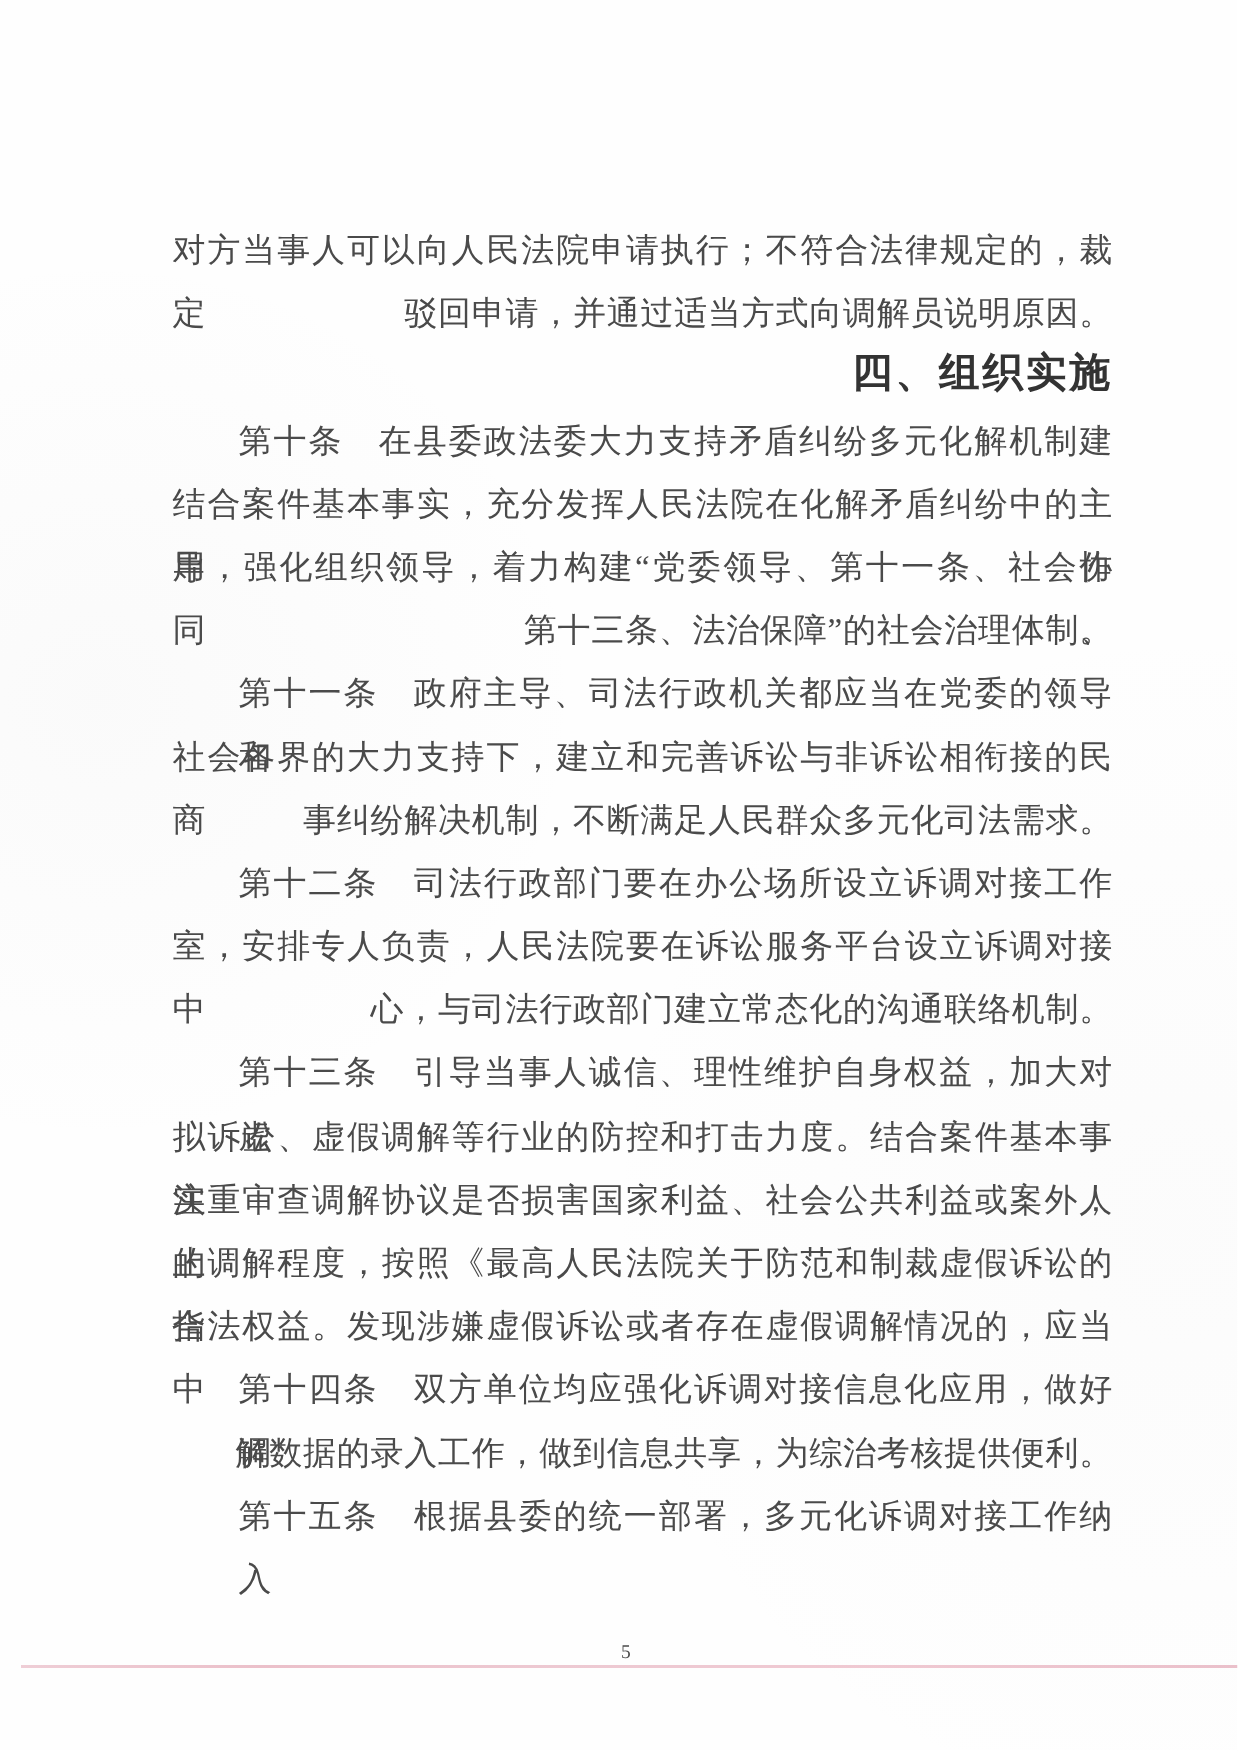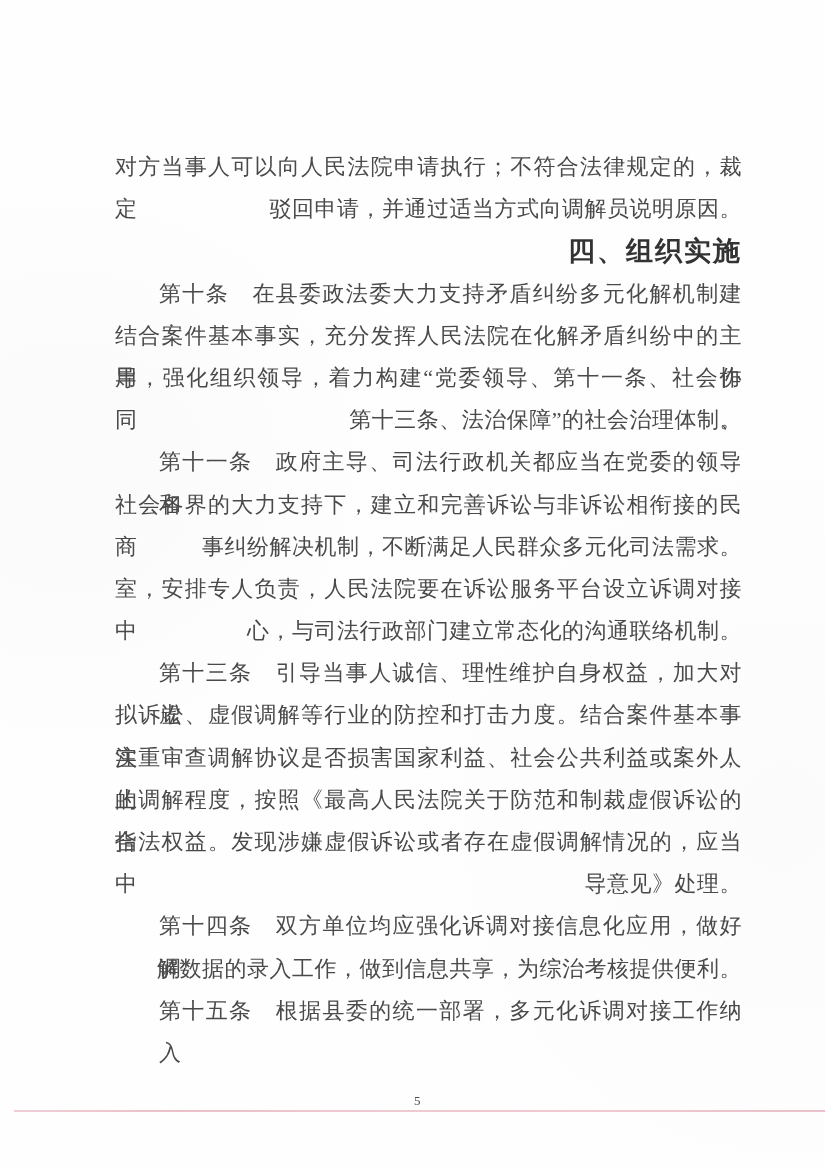--- a/index.html
+++ b/index.html
@@ -44,21 +44,21 @@
   .line.fill {
     white-space: normal;
     text-align: justify;
     text-align-last: justify;
   }
 
   
   .line.indent { padding-left: 44px; }
 
   .line.heading {
-    font-family: Liberation Sans, sans-serif;
+    font-family: Liberation Mono, monospace;
     font-weight: bold;
     font-size: 27px;
     color: #333333;
     padding-left: 38px;
     letter-spacing: 2px;
   }
 
   .footer-page-number {
     position: absolute;
     top: 1093px;
@@ -91,28 +91,28 @@
       <div class="line fill">对方当事人可以向人民法院申请执行；不符合法律规定的，裁定</div>
       <div class="line">驳回申请，并通过适当方式向调解员说明原因。</div>
       <div class="line heading">四、组织实施</div>
       <div class="line indent fill">第十条　在县委政法委大力支持矛盾纠纷多元化解机制建</div>
       <div class="line fill">结合案件基本事实，充分发挥人民法院在化解矛盾纠纷中的主导作</div>
       <div class="line fill">用，强化组织领导，着力构建“党委领导、第十一条、社会协同、</div>
       <div class="line">第十三条、法治保障”的社会治理体制。</div>
       <div class="line indent fill">第十一条　政府主导、司法行政机关都应当在党委的领导和</div>
       <div class="line fill">社会各界的大力支持下，建立和完善诉讼与非诉讼相衔接的民商</div>
       <div class="line">事纠纷解决机制，不断满足人民群众多元化司法需求。</div>
+      <div class="line indent fill">第十二条　司法行政部门要在办公场所设立诉调对接工作</div>
       <div class="line fill">室，安排专人负责，人民法院要在诉讼服务平台设立诉调对接中</div>
       <div class="line">心，与司法行政部门建立常态化的沟通联络机制。</div>
       <div class="line indent fill">第十三条　引导当事人诚信、理性维护自身权益，加大对虚</div>
       <div class="line fill">拟诉讼、虚假调解等行业的防控和打击力度。结合案件基本事实，</div>
       <div class="line fill">注重审查调解协议是否损害国家利益、社会公共利益或案外人的</div>
       <div class="line fill">止调解程度，按照《最高人民法院关于防范和制裁虚假诉讼的指</div>
       <div class="line fill">合法权益。发现涉嫌虚假诉讼或者存在虚假调解情况的，应当中</div>
-      <div class="line">导意见》处理。</div>
       <div class="line indent fill">第十四条　双方单位均应强化诉调对接信息化应用，做好调</div>
       <div class="line">解数据的录入工作，做到信息共享，为综治考核提供便利。</div>
       <div class="line indent fill">第十五条　根据县委的统一部署，多元化诉调对接工作纳入</div>
     </div>
 
   <div class="footer-page-number">5</div>
 
   <div class="footer-rule"></div>
 
 </div>

